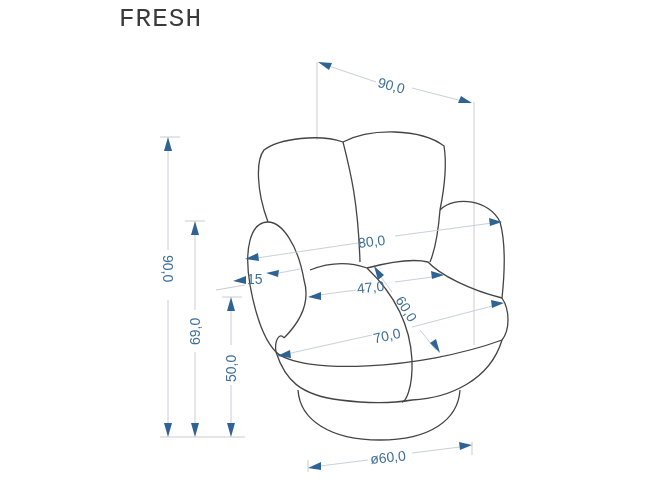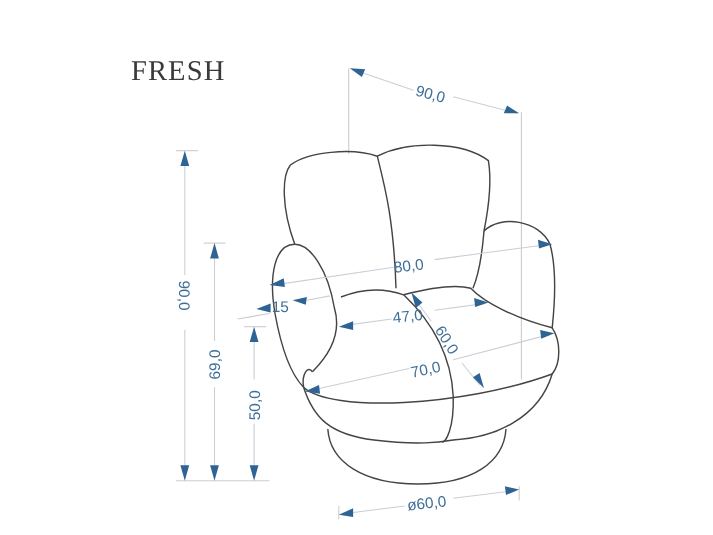--- a/index.html
+++ b/index.html
@@ -1,17 +1,17 @@
 <!DOCTYPE html>
 <html><head>
 <meta charset="utf-8">
 <style>
   html, body { margin:0; padding:0; background:#ffffff; }
   body { width:648px; height:486px; position:relative; overflow:hidden; font-family:"Liberation Sans", sans-serif; }
-  .title { position:absolute; left:119px; top:4px; font-size:26px; color:#3a3a3a; letter-spacing:1px; font-family:Liberation Serif, serif; font-weight:300;margin-top:46px; }
+  .title { position:absolute; left:119px; top:4px; font-size:26px; color:#3a3a3a; letter-spacing:1px; font-family:Liberation Mono, monospace; font-weight:300; }
   svg { position:absolute; left:0; top:0; }
   .dim { fill:#3f6f98; font-family:"Liberation Sans", sans-serif; font-size:14px; }
   .outline { fill:none; stroke:#444; stroke-width:1.3; }
   .dl { stroke:#c8d0d8; stroke-width:1; }
   .ext { stroke:#cccccc; stroke-width:1; }
   .arr { fill:#2f6394; }
 </style>
 </head>
 <body>
 

